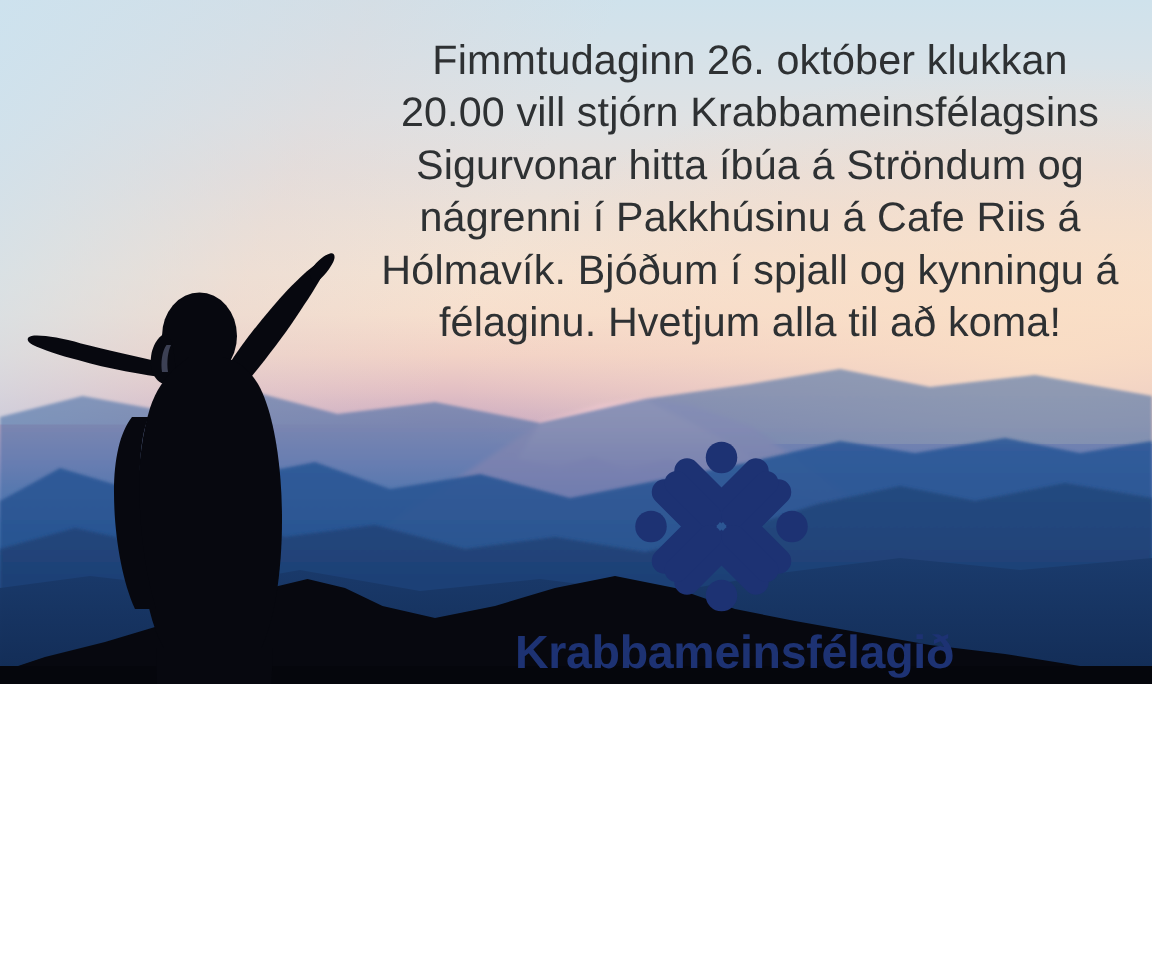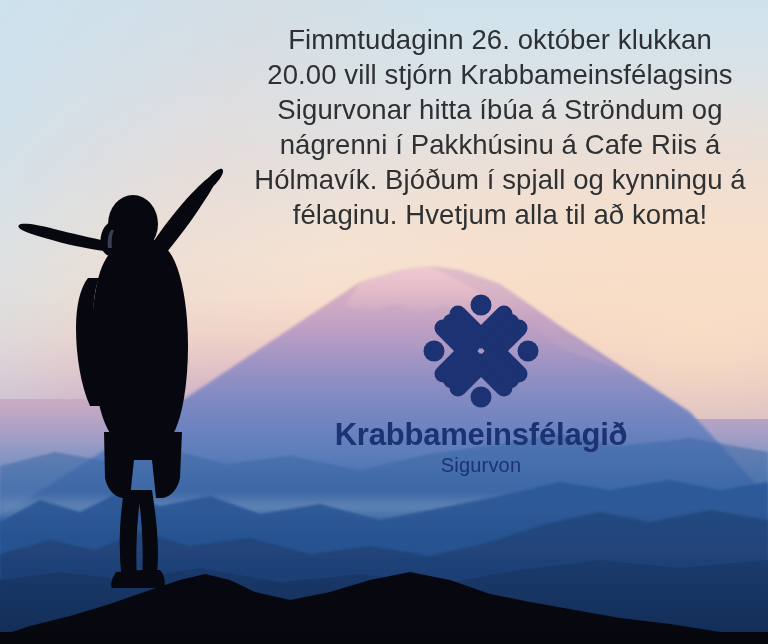--- a/index.html
+++ b/index.html
@@ -8,21 +8,21 @@
     background: #ffffff;
   }
   body {
     font-family: "Liberation Sans", sans-serif;
   }
 
   
   #poster {
     position: relative;
     width: 768px;
-    height: 644px;
+    height: 456px;
     overflow: hidden;
     background: #fde047;
   }
 
   
   .sky {
     position: absolute;
     inset: 0;
     background:
       linear-gradient(to bottom,
@@ -113,21 +113,21 @@
     letter-spacing: 0.1px;
     white-space: pre-line;
   }
 
   
   .logo-block {
     position: absolute;
     left: 326px;
     top: 292px;
     width: 310px;
-    text-align: center;
+    text-align: right;
   }
   .logo-mark {
     width: 120px;
     height: 118px;
     margin: 0 auto;
   }
   .logo-mark svg { display: block; width: 100%; height: 100%; }
   .logo-wordmark {
     margin-top: 8px;
     color: #1d3273;

